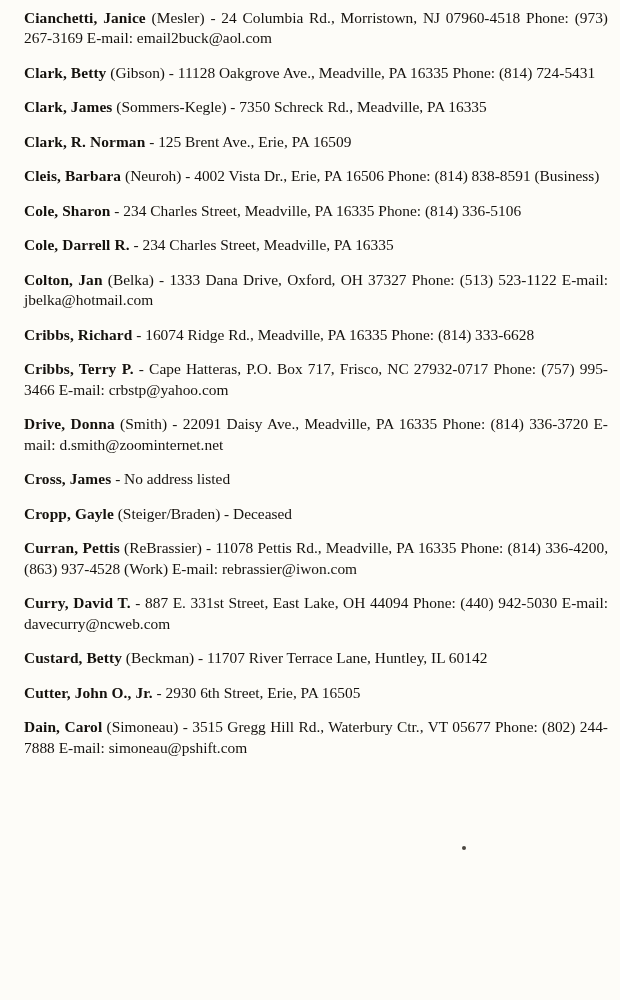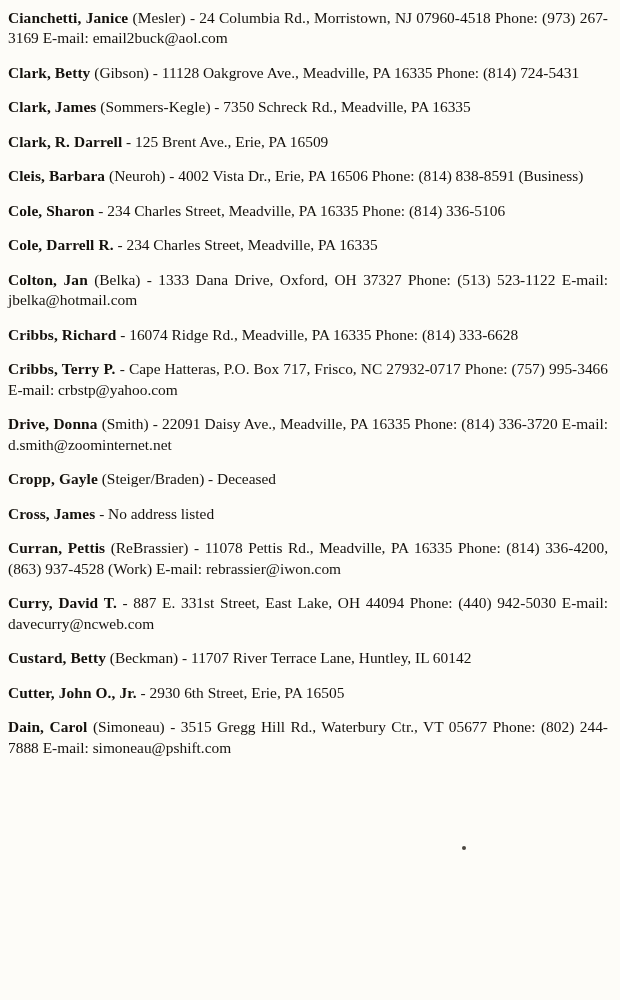--- a/index.html
+++ b/index.html
@@ -11,21 +11,21 @@
     width: 620px;
     height: 1000px;
     font-family: "Liberation Serif", serif;
     color: #14110d;
     overflow: hidden;
   }
   #page {
     width: 620px;
     height: 1000px;
     box-sizing: border-box;
-    padding: 8px 12px 0 8px;
+    padding: 8px 12px 0 24px;
     background: #fdfcf8;
     position: relative;
   }
   .entry {
     margin: 0 0 14px 0;
     font-size: 15.4px;
     line-height: 1.33;
     text-align: justify;
     text-justify: inter-word;
     -webkit-hyphens: none;
@@ -60,21 +60,21 @@
 
   <p class="entry">
     <span class="name">Clark, Betty</span><span class="body-txt"> (Gibson) - 11128 Oakgrove Ave., Meadville, PA 16335 Phone: (814) 724-5431</span>
   </p>
 
   <p class="entry">
     <span class="name">Clark, James</span><span class="body-txt"> (Sommers-Kegle) - 7350 Schreck Rd., Meadville, PA 16335</span>
   </p>
 
   <p class="entry">
-    <span class="name">Clark, R. Darrell</span><span class="body-txt"> - 125 Brent Ave., Erie, PA 16509</span>
+    <span class="name">Clark, R. Norman</span><span class="body-txt"> - 125 Brent Ave., Erie, PA 16509</span>
   </p>
 
   <p class="entry">
     <span class="name">Cleis, Barbara</span><span class="body-txt"> (Neuroh) - 4002 Vista Dr., Erie, PA 16506 Phone: (814) 838-8591 (Business)</span>
   </p>
 
   <p class="entry">
     <span class="name">Cole, Sharon</span><span class="body-txt"> - 234 Charles Street, Meadville, PA 16335 Phone: (814) 336-5106</span>
   </p>
 
@@ -93,25 +93,25 @@
 
   <p class="entry">
     <span class="name">Cribbs, Terry P.</span><span class="body-txt"> - Cape Hatteras, P.O. Box 717, Frisco, NC 27932-0717 Phone: (757) 995-3466 E-mail: crbstp@yahoo.com</span>
   </p>
 
   <p class="entry">
     <span class="name">Drive, Donna</span><span class="body-txt"> (Smith) - 22091 Daisy Ave., Meadville, PA 16335 Phone: (814) 336-3720 E-mail: d.smith@zoominternet.net</span>
   </p>
 
   <p class="entry">
-    <span class="name">Cropp, Gayle</span><span class="body-txt"> (Steiger/Braden) - Deceased</span>
+    <span class="name">Cross, James</span><span class="body-txt"> - No address listed</span>
   </p>
 
   <p class="entry">
-    <span class="name">Cross, James</span><span class="body-txt"> - No address listed</span>
+    <span class="name">Cropp, Gayle</span><span class="body-txt"> (Steiger/Braden) - Deceased</span>
   </p>
 
   <p class="entry">
     <span class="name">Curran, Pettis</span><span class="body-txt"> (ReBrassier) - 11078 Pettis Rd., Meadville, PA 16335 Phone: (814) 336-4200, (863) 937-4528 (Work) E-mail: rebrassier@iwon.com</span>
   </p>
 
   <p class="entry">
     <span class="name">Curry, David T.</span><span class="body-txt"> - 887 E. 331st Street, East Lake, OH 44094 Phone: (440) 942-5030 E-mail: davecurry@ncweb.com</span>
   </p>
 

